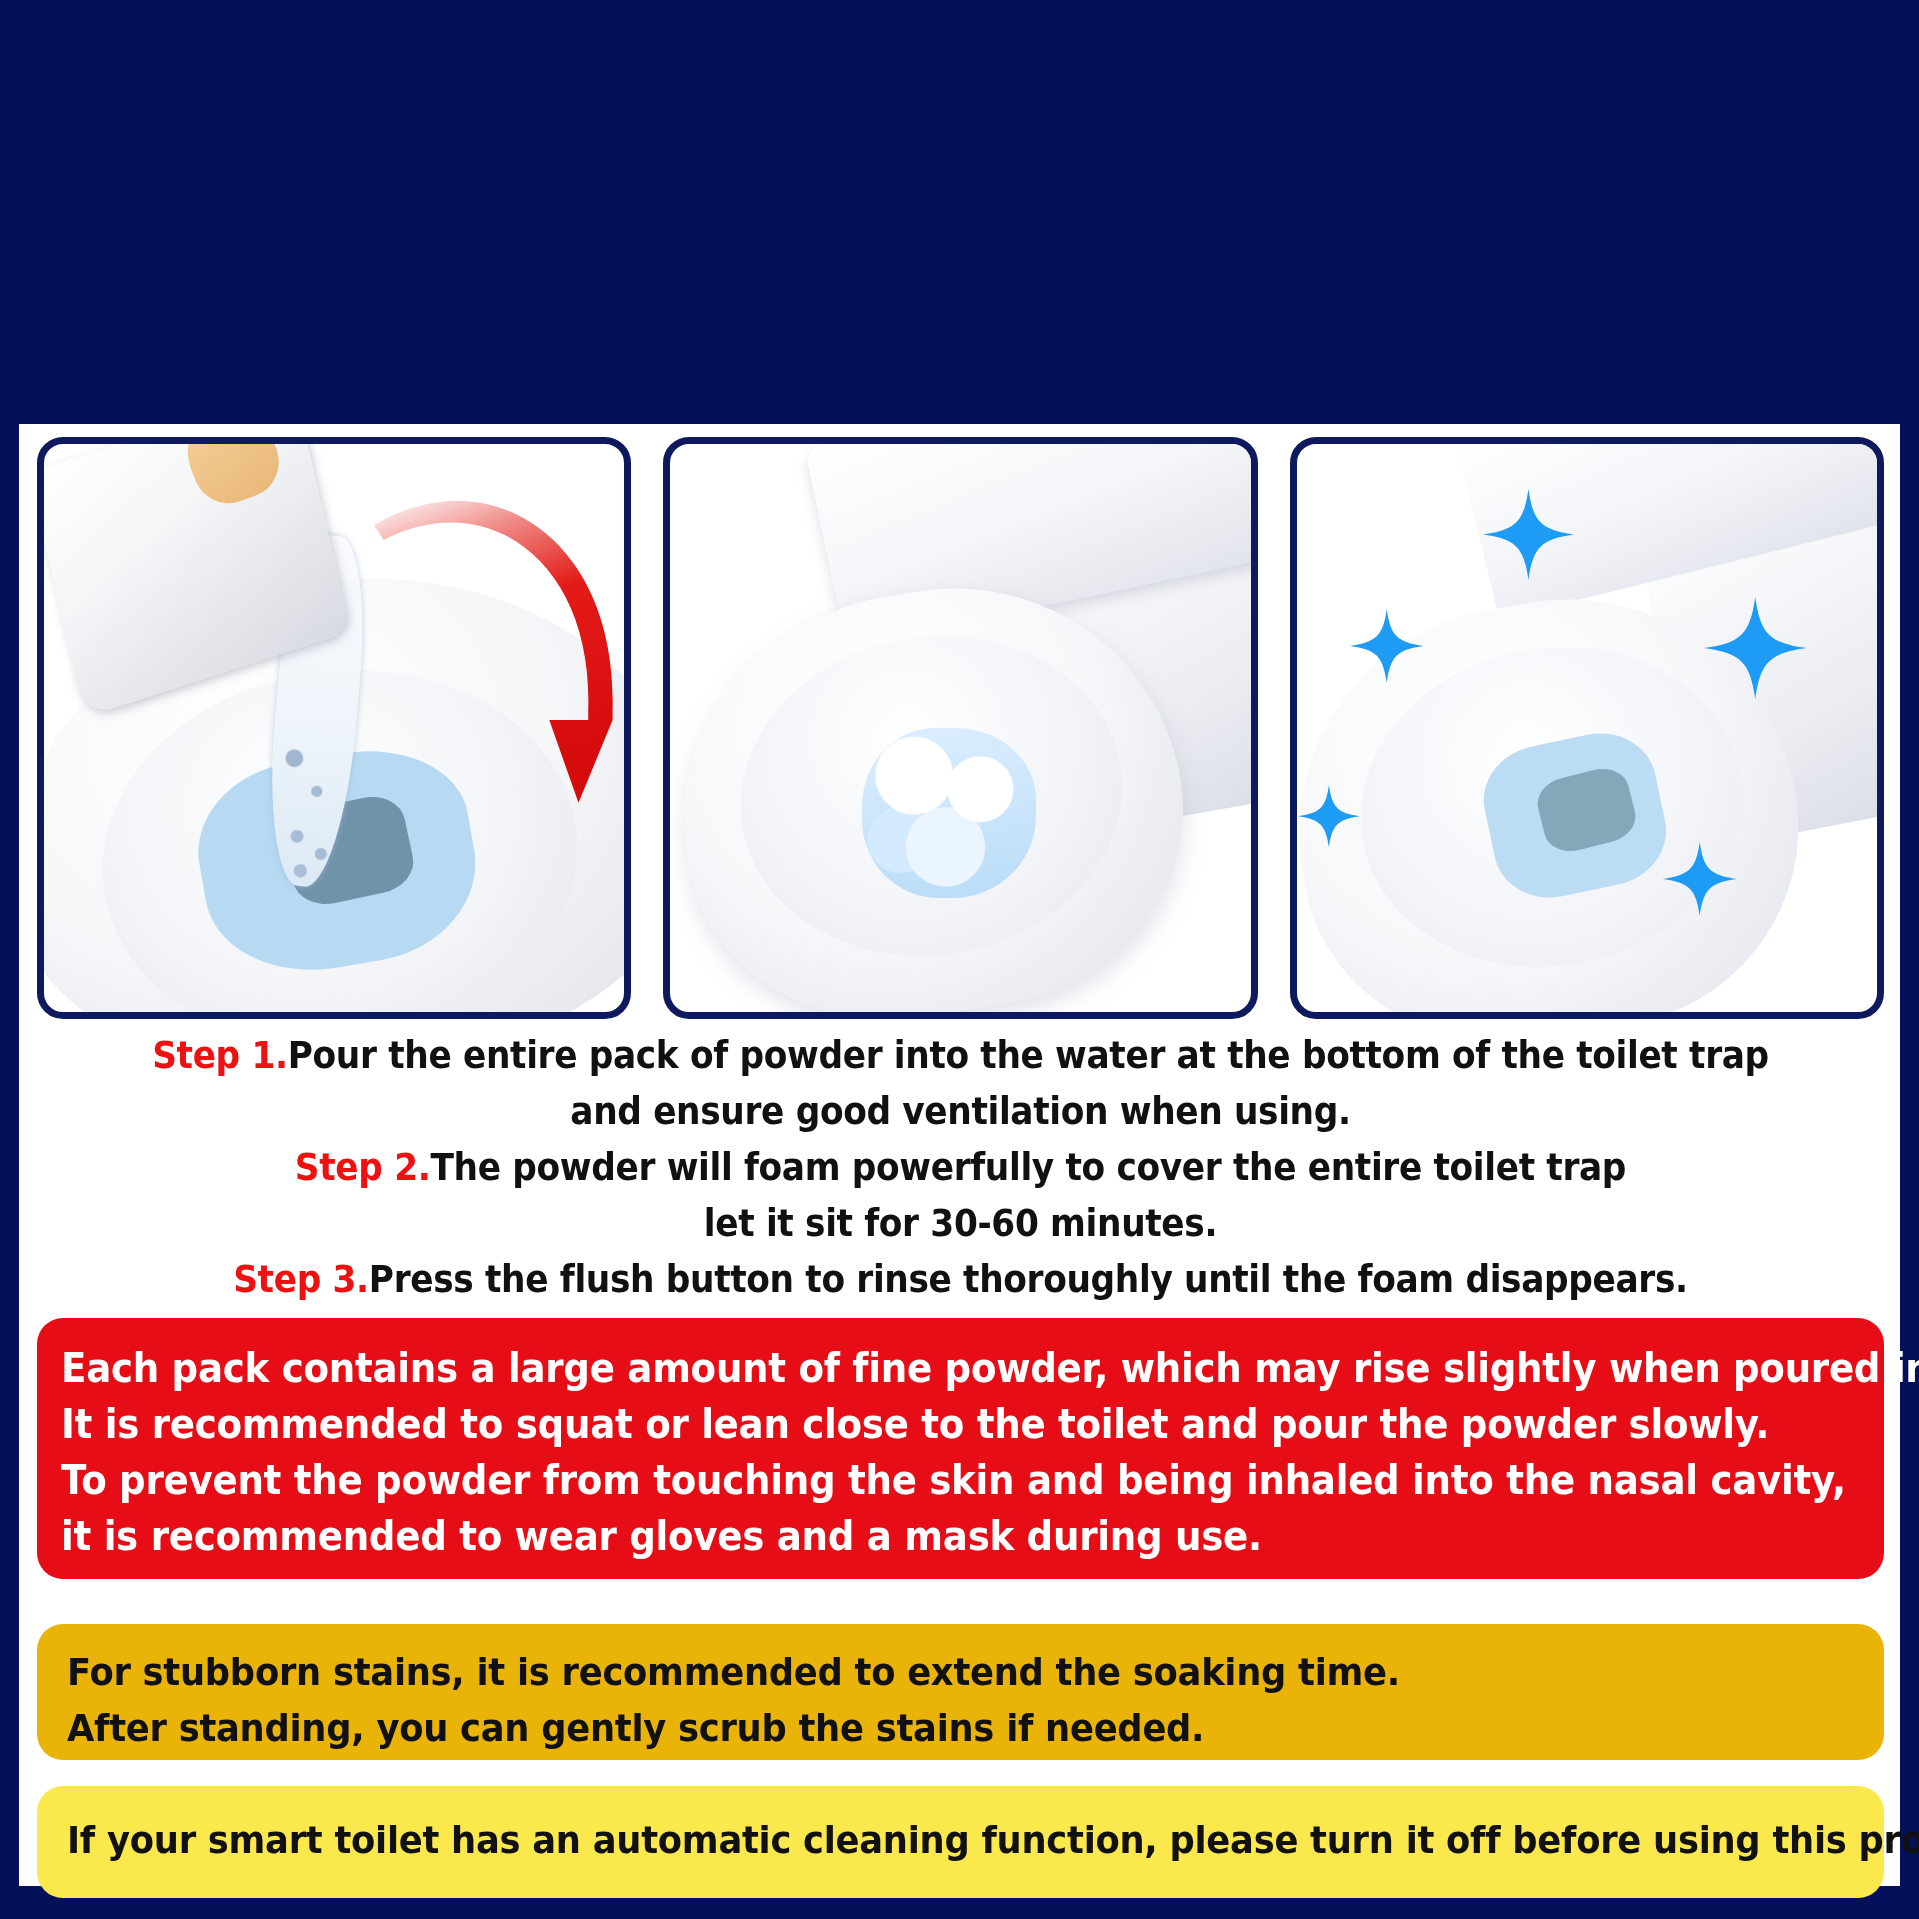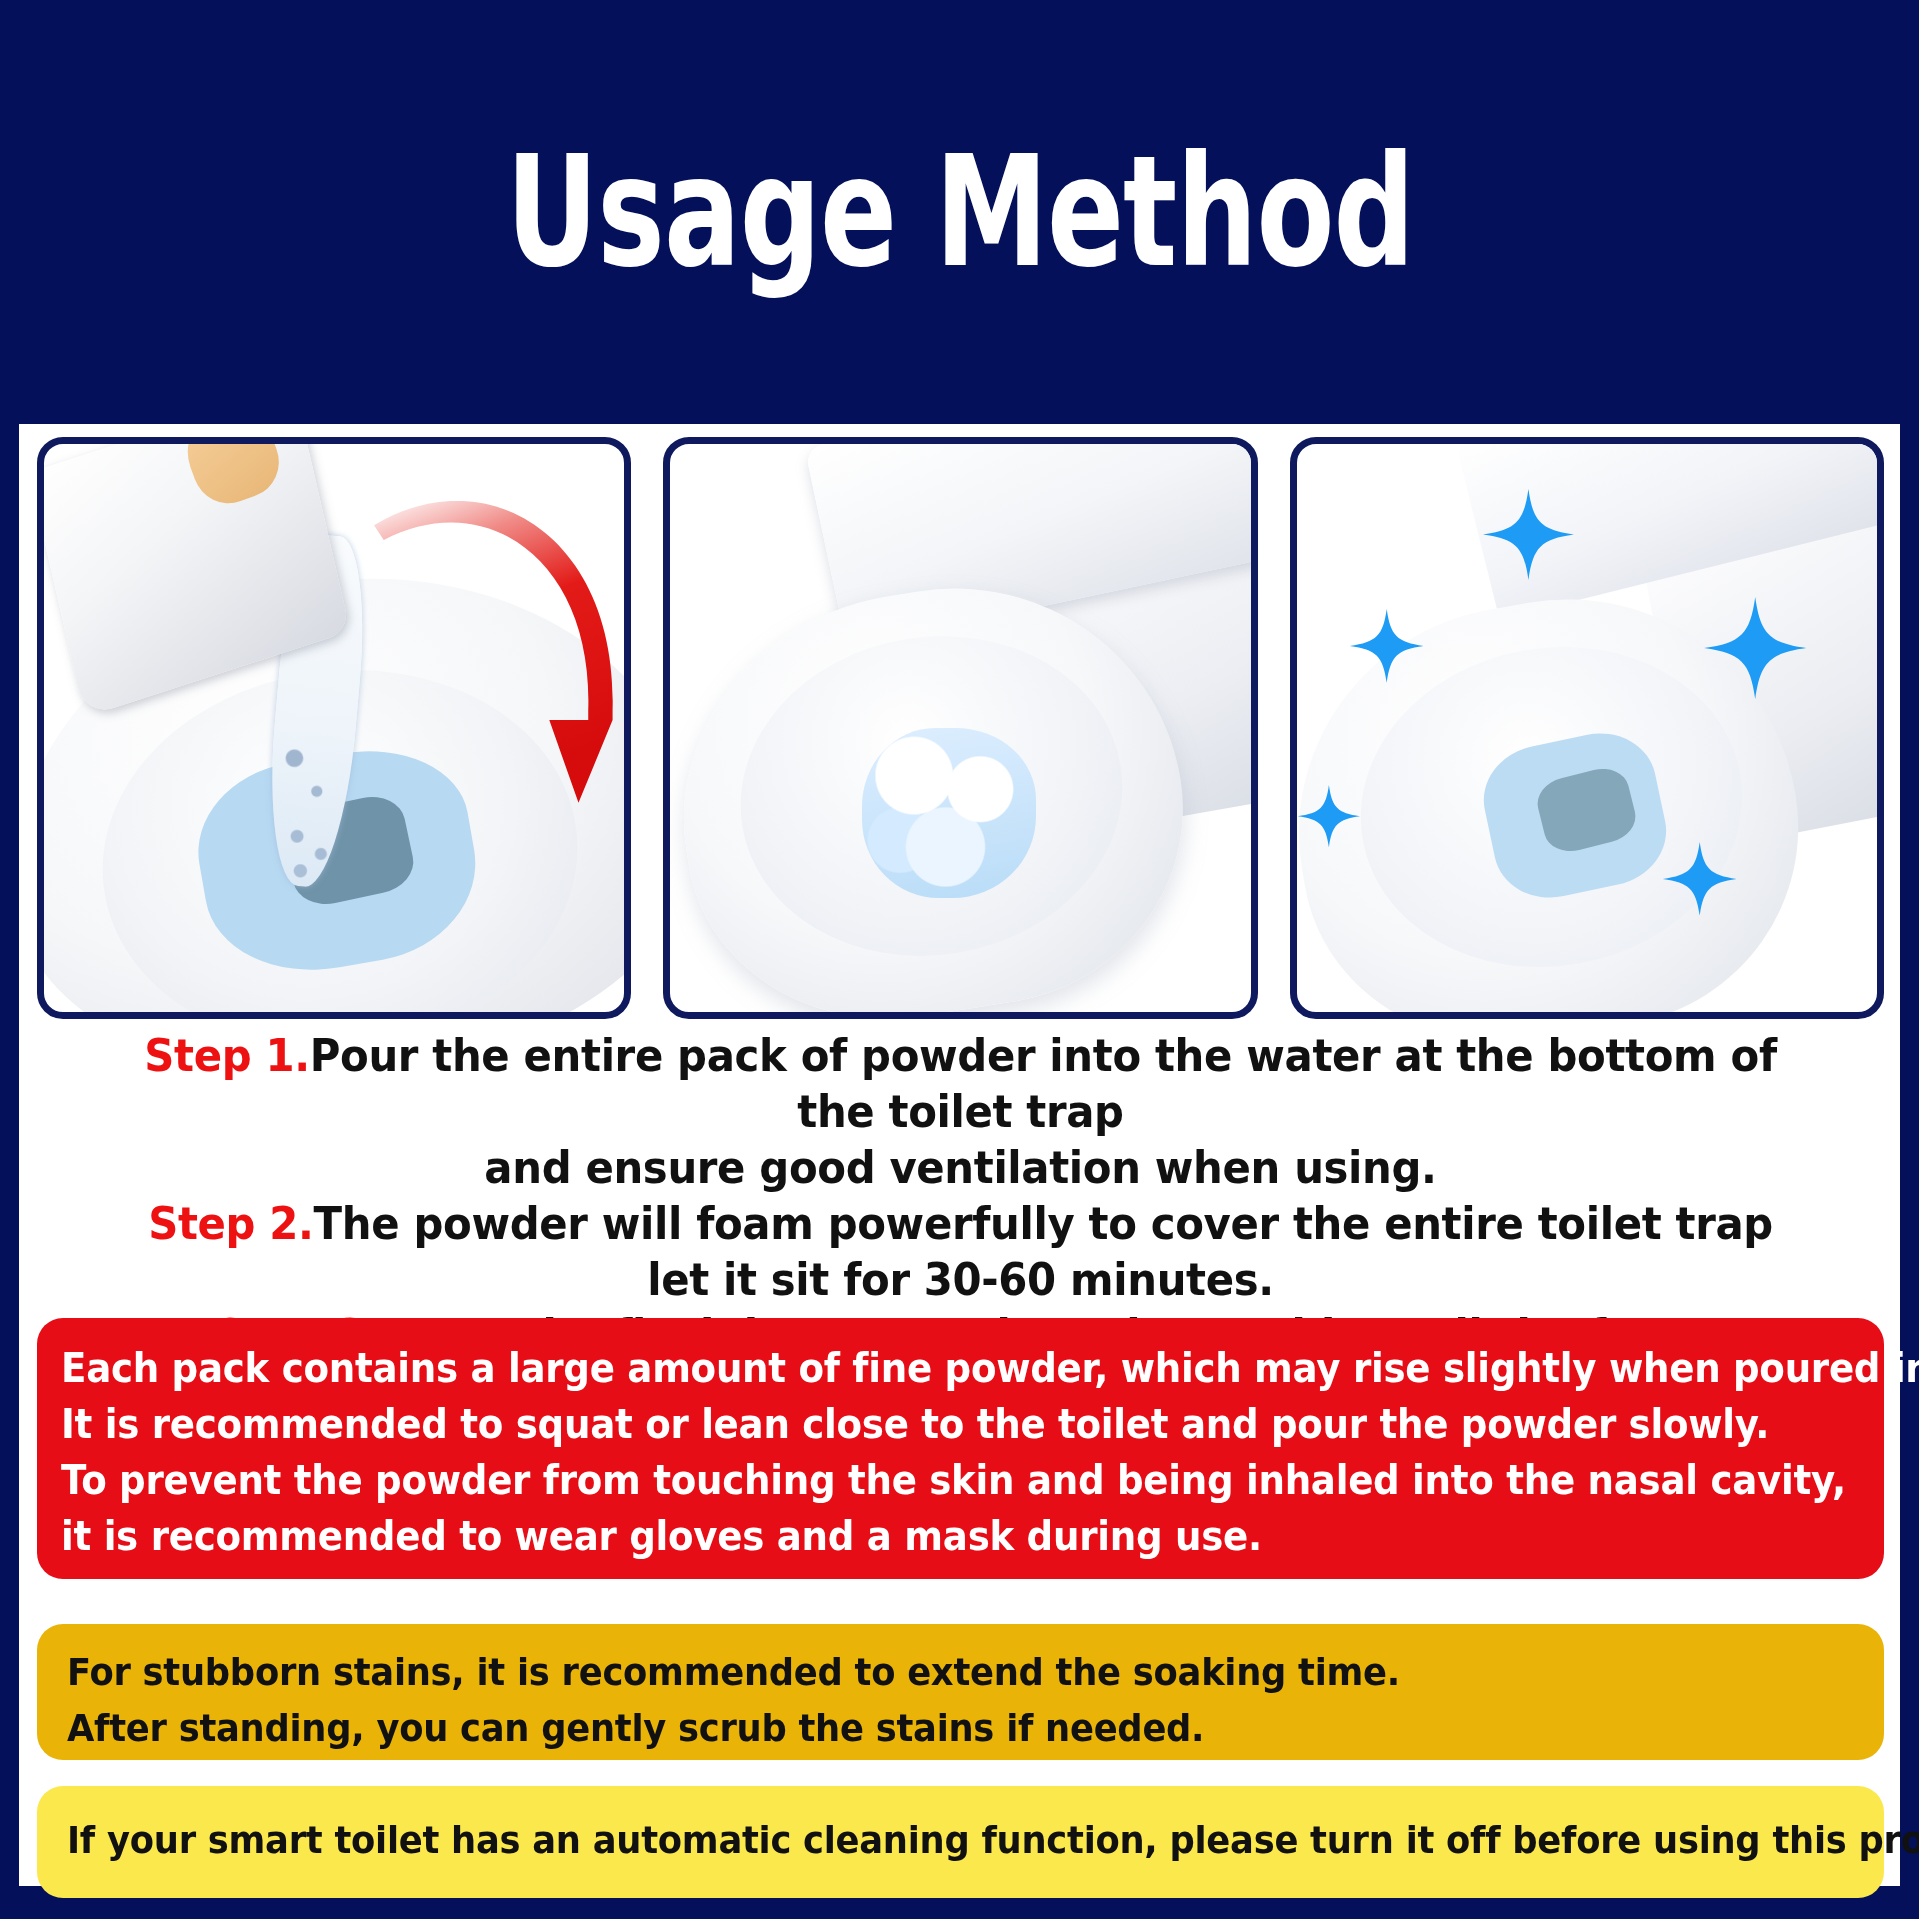--- a/index.html
+++ b/index.html
@@ -253,21 +253,21 @@
   
   .steps {
     position: absolute;
     left: 18px;
     top: 604px;
     width: 1847px;
     text-align: center;
     font-family: "DejaVu Sans", sans-serif;
     font-weight: 700;
     color: #111111;
-    font-size: 45px;
+    font-size: 37px;
     line-height: 56px;
     letter-spacing: -0.4px;
   }
   .step-line { transform: scaleX(0.93); transform-origin: center center; }
   .step-kw { color: #ee1111; }
 
   
   .note-box {
     position: absolute;
     left: 18px;
@@ -307,23 +307,20 @@
     white-space: nowrap;
   }
   .box-yellow-1 .box-line,
   .box-yellow-2 .box-line { font-size: 38px; line-height: 56px; }
 </style>
 </head>
 <body>
 
 <div id="page">
 
-  <div class="header">
-    <div class="header-title">Usage Method</div>
-  </div>
 
   <div class="content">
 
     <div class="panels">
 
       <div class="panel">
         <div class="panel-art">
           <div class="p1-rim"></div>
           <div class="p1-inner"></div>
           <div class="p1-water"></div>

